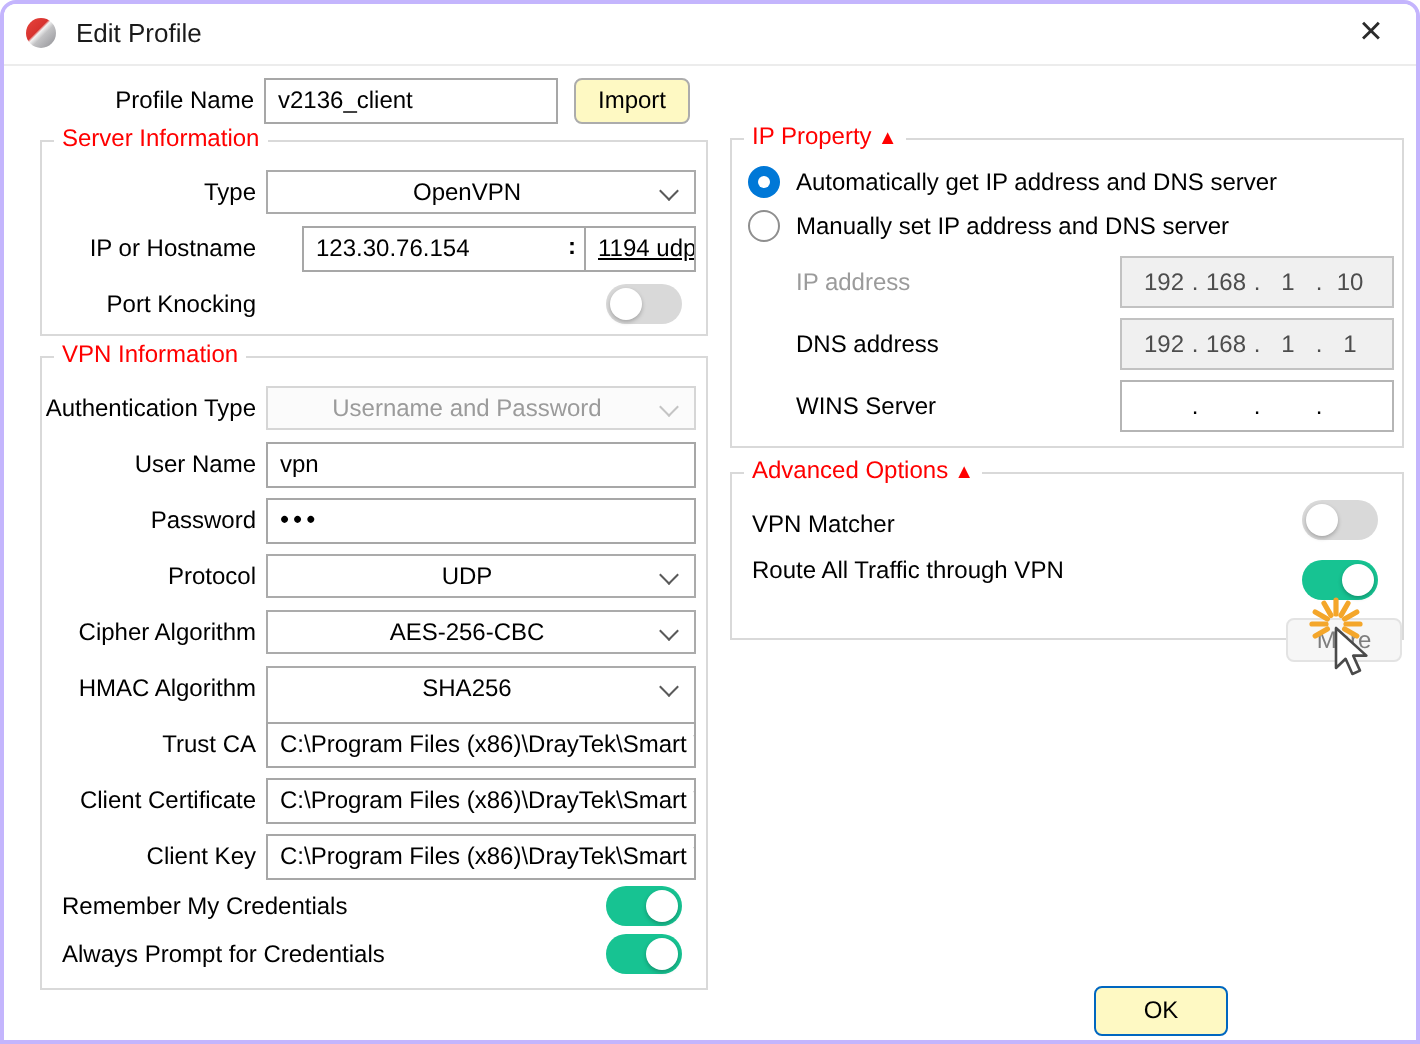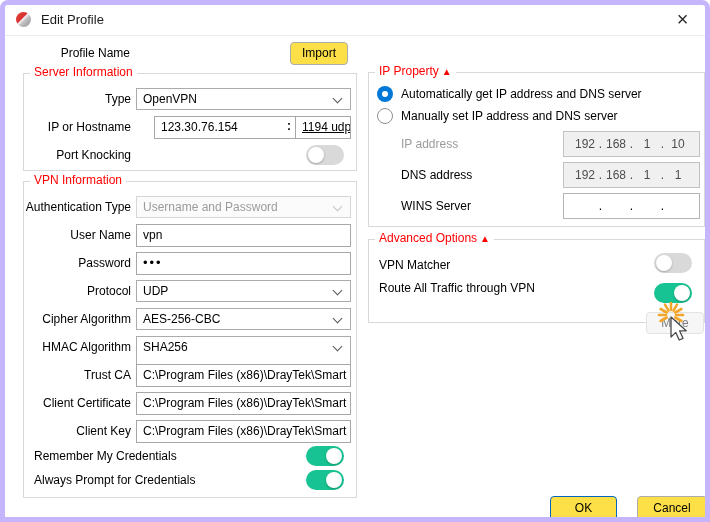--- a/index.html
+++ b/index.html
@@ -1,30 +1,30 @@
 <!DOCTYPE html>
 <html><head>
 <meta charset="utf-8">
 <style>
   html,body{margin:0;padding:0;background:#fff;}
   .dlg{position:relative;width:710px;height:522px;box-sizing:border-box;
-       border:5px solid #c4b5fd;border-radius:8px 8px 0 0;background:#fff;overflow:hidden;
+       border:2px solid #c4b5fd;border-radius:8px 8px 0 0;background:#fff;overflow:hidden;
        font-family:"Liberation Sans",sans-serif;font-size:12px;color:#000;}
   .titlebar{position:absolute;left:0;top:0;width:100%;height:30px;background:#fff;
             border-bottom:1px solid #ececec;}
   .logo{position:absolute;left:11px;top:7px;width:15px;height:15px;border-radius:50%;
         background:linear-gradient(135deg,#e8453c 0%,#d7322f 40%,#f3f3f3 46%,#c2c2c4 58%,#8f8f94 100%);}
   .title{position:absolute;left:36px;top:0;line-height:30px;font-size:13px;color:#1a1a1a;}
   .close{position:absolute;right:0;top:0;width:45px;height:30px;text-align:center;
          line-height:28px;font-size:20px;font-weight:300;color:#2b2b2b;cursor:pointer;}
   .lbl{position:absolute;height:23px;line-height:23px;text-align:right;white-space:nowrap;color:#000;}
   .llbl{position:absolute;height:20px;line-height:20px;white-space:nowrap;color:#000;}
   .fld{position:absolute;box-sizing:border-box;height:23px;border:1px solid #a7a7a7;background:#fff;
        padding:0 6px;line-height:21px;white-space:nowrap;overflow:hidden;}
-  .dd{padding-right:20px;border-color:#ababab;}
+  .dd{padding-right:20px;border-color:#ababab;text-align:center;}
   .chev{position:absolute;right:9px;top:7px;width:6px;height:6px;border-right:1px solid #5a5a5a;
         border-bottom:1px solid #5a5a5a;transform:rotate(45deg);}
   .dd.disabled{background:#fbfbfb;color:#9b9b9b;border-color:#d6d6d6;}
   .dd.disabled .chev{border-color:#c4c4c4;}
   .group{position:absolute;box-sizing:border-box;border:1px solid #d9d9d9;background:#fff;}
   .gtitle{position:absolute;top:-8px;left:6px;background:#fff;padding:0 4px;color:#ff0000;
           line-height:13px;white-space:nowrap;}
   .tri{font-size:10px;margin-left:3px;}
   .toggle{position:absolute;width:38px;height:20px;border-radius:10px;background:#d9d9d9;cursor:pointer;}
   .toggle .knob{position:absolute;top:2px;left:2px;width:16px;height:16px;border-radius:50%;
@@ -36,40 +36,41 @@
   .radio.on{border:none;background:#0078d7;}
   .radio.on::after{content:"";position:absolute;left:5px;top:5px;width:6px;height:6px;
                    border-radius:50%;background:#fff;}
   .rlbl{position:absolute;height:18px;line-height:18px;white-space:nowrap;}
   .ipfld{position:absolute;box-sizing:border-box;height:26px;border:1px solid #b5b5b5;background:#fff;
          display:flex;align-items:center;padding:0 8px;}
   .ipfld.dis{background:#f0f0f0;border-color:#c2c2c2;color:#4d4d4d;}
   .oct{flex:1;text-align:center;}
   .dot{width:5px;text-align:center;}
   .btn{position:absolute;box-sizing:border-box;border:1px solid #acacac;border-radius:4px;
-       background:#fde047;text-align:center;cursor:pointer;font-family:inherit;font-size:12px;}
+       background:#fef9c3;text-align:center;cursor:pointer;font-family:inherit;font-size:12px;}
   .btn.primary{border-color:#0067c0;}
   .btn.soft{border-color:#e3e3e3;background:#f6f6f6;color:#7e7e7e;}
   .colon{position:absolute;font-weight:bold;}
   .graylbl{color:#9b9b9b;}
   .pwd{font-size:13px;letter-spacing:2px;line-height:20px;}
   .cursor{position:absolute;left:642px;top:296px;pointer-events:none;}
 </style>
 </head>
 <body>
 
 <div class="dlg">
 
   <div class="titlebar">
     <div class="logo"></div>
     <div class="title">Edit Profile</div>
     <div class="close">×</div>
   </div>
 
   <div class="lbl" style="left:18px;top:37px;width:107px;">Profile Name</div>
+  <div class="fld" style="left:130px;top:37px;width:147px;">v2136_client</div>
   <div class="btn" style="left:285px;top:37px;width:58px;height:23px;line-height:21px;">Import</div>
 
   <div class="group" style="left:18px;top:68px;width:334px;height:98px;">
     <div class="gtitle">Server Information</div>
 
     <div class="lbl" style="left:0;top:14px;width:107px;">Type</div>
     <div class="fld dd" style="left:112px;top:14px;width:215px;height:22px;">
       <span>OpenVPN</span>
       <span class="chev" style="top:6px;"></span>
     </div>
@@ -191,21 +192,20 @@
 
     <div class="llbl" style="left:10px;top:38px;">Route All Traffic through VPN</div>
     <div class="toggle on" style="left:285px;top:43px;">
         <div class="knob"></div>
       </div>
 
     <div class="btn soft" style="left:277px;top:72px;width:58px;height:22px;line-height:20px;">More</div>
   </div>
 
   <div class="btn primary" style="left:545px;top:491px;width:67px;height:25px;line-height:23px;">OK</div>
-  <div class="btn" style="left:632px;top:491px;width:70px;height:25px;line-height:23px;">Cancel</div>
 
   <svg class="cursor" width="64" height="64" viewBox="0 0 64 64">
     <g stroke="#f4a62a" stroke-width="2.6" stroke-linecap="round">
       <line x1="24" y1="9" x2="24" y2="2"></line>
       <line x1="26.5" y1="9.7" x2="30" y2="3.6"></line>
       <line x1="21.5" y1="9.7" x2="18" y2="3.6"></line>
       <line x1="28.3" y1="11.5" x2="34.4" y2="8"></line>
       <line x1="19.7" y1="11.5" x2="13.6" y2="8"></line>
       <line x1="29" y1="14" x2="36" y2="14"></line>
       <line x1="19" y1="14" x2="12" y2="14"></line>

